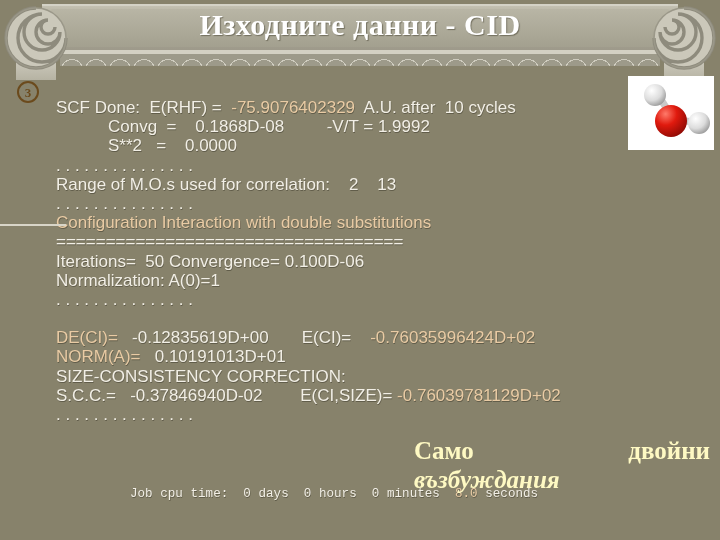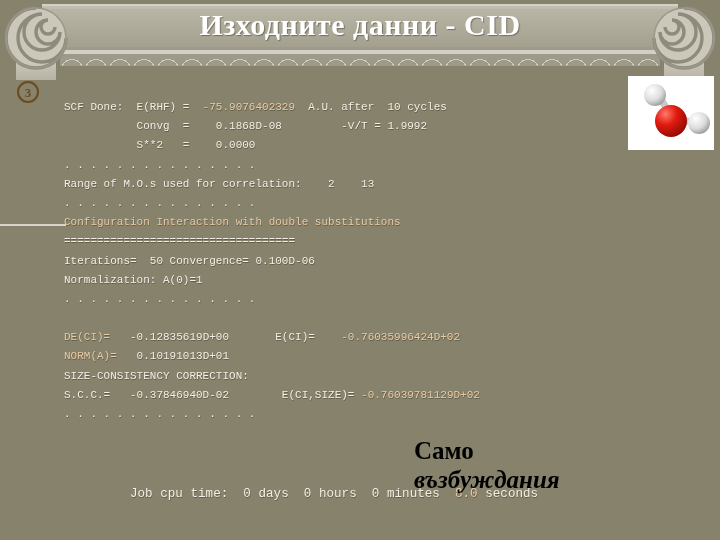--- a/index.html
+++ b/index.html
@@ -136,26 +136,26 @@
     top: 76px;
     width: 86px;
     height: 74px;
     background: #ffffff;
     z-index: 7;
   }
 
   
   .console {
     position: absolute;
-    left: 64px;
+    left: 56px;
     top: 98px;
     width: 620px;
     z-index: 6;
-    font-family: Liberation Mono, monospace;
-    font-size: 11px;
+    font-family: Liberation Sans, sans-serif;
+    font-size: 17px;
     line-height: 19.2px;
     color: #f2efe6;
     white-space: pre;
     letter-spacing: 0px;
     text-shadow: 0.5px 0.5px 0px rgba(60,56,42,0.5);
   }
   .console .ln { display: block; height: 19.2px; }
   .hl { color: #e9cba4; }
 
   .rule {
@@ -171,21 +171,21 @@
   
   .annotation {
     position: absolute;
     left: 414px;
     top: 436px;
     width: 296px;
     z-index: 8;
     font-family: "Liberation Serif", "DejaVu Serif", serif;
     font-size: 25px;
     font-weight: bold;
-    color: #000000;
+    color: #fef9c3;
     line-height: 29px;
   }
   .annotation .row1 {
     display: flex;
     justify-content: space-between;
   }
   .annotation .row2 { display: block; font-style: italic; }
 
   .jobline {
     position: absolute;
@@ -257,19 +257,20 @@
       <circle cx="43" cy="45" r="16" fill="url(#ograd)"></circle>
     </svg>
   </div>
 
   <div class="console" id="console-out"><span class="ln"><span>SCF Done:  E(RHF) =  </span><span class="hl">-75.9076402329</span><span>  A.U. after  10 cycles</span></span><span class="ln"><span>           Convg  =    0.1868D-08         -V/T = 1.9992</span></span><span class="ln"><span>           S**2   =    0.0000</span></span><span class="ln"><span>. . . . . . . . . . . . . . .</span></span><span class="ln"><span>Range of M.O.s used for correlation:    2    13</span></span><span class="ln"><span>. . . . . . . . . . . . . . .</span></span><span class="ln"><span class="hl">Configuration Interaction with double substitutions</span></span><span class="ln"><span>===================================</span></span><span class="ln"><span>Iterations=  50 Convergence= 0.100D-06</span></span><span class="ln"><span>Normalization: A(0)=1</span></span><span class="ln"><span>. . . . . . . . . . . . . . .</span></span><span class="ln"><span></span></span><span class="ln"><span class="hl">DE(CI)= </span><span>  -0.12835619D+00       E(CI)=    </span><span class="hl">-0.76035996424D+02</span></span><span class="ln"><span class="hl">NORM(A)=</span><span>   0.10191013D+01</span></span><span class="ln"><span>SIZE-CONSISTENCY CORRECTION:</span></span><span class="ln"><span>S.C.C.=   -0.37846940D-02        E(CI,SIZE)= </span><span class="hl">-0.76039781129D+02</span></span><span class="ln"><span>. . . . . . . . . . . . . . .</span></span></div>
   <div class="rule"></div>
 
   <div class="annotation">
     <div class="row1">
       <span>Само</span>
+      <span>двойни</span>
     </div>
     <div class="row2">възбуждания</div>
   </div>
 
   <div class="jobline" id="job-line"><span>Job cpu time:  0 days  0 hours  0 minutes  </span><span class="hl">8.0</span><span> seconds</span></div>
 
 </div>
 
 </body></html>

